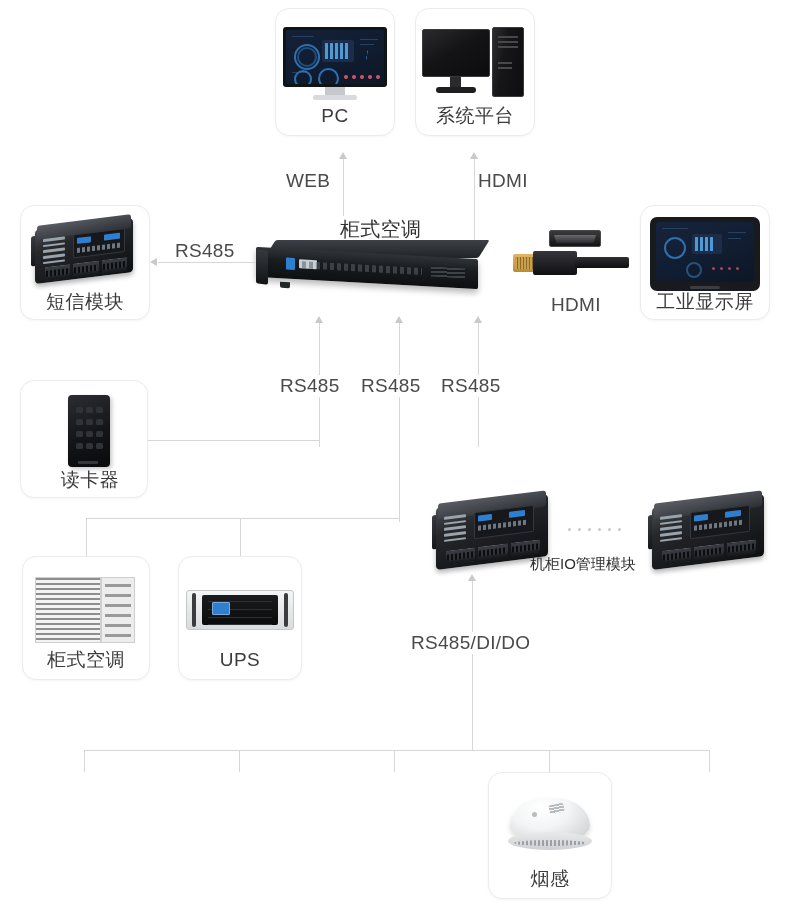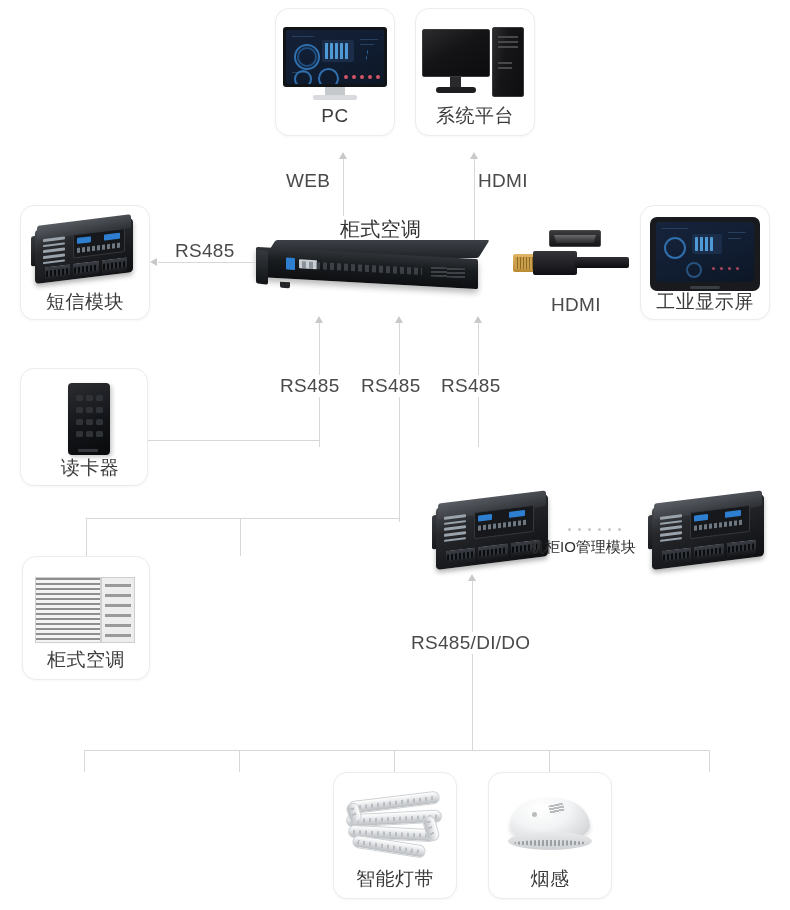--- a/index.html
+++ b/index.html
@@ -390,21 +390,21 @@
   <div class="arrowup" style="left:394.5px;top:316px;"></div>
   <div class="lbl" style="left:358px;top:375px;">RS485</div>
 
   <div class="ln lnv" style="left:478px;top:322px;height:125px;"></div>
   <div class="arrowup" style="left:473.5px;top:316px;"></div>
   <div class="lbl" style="left:438px;top:375px;">RS485</div>
 
   <div class="ln lnh" style="left:148px;top:440px;width:172px;"></div>
   <div class="elbow" style="left:311px;top:440px;width:9px;height:9px;border-width:0 0 0 0;"></div>
 
-  <div class="card" style="left:20px;top:368px;width:128px;height:118px;padding:12px 6px 8px 18px;">
+  <div class="card" style="left:20px;top:380px;width:128px;height:118px;padding:12px 6px 8px 18px;">
     <div class="art">
       <div class="reader">
         <div class="b"></div>
         <div class="k" style="left:10px;top:12px"></div>
           <div class="k" style="left:20px;top:12px"></div>
           <div class="k" style="left:30px;top:12px"></div>
         <div class="k" style="left:10px;top:24px"></div>
           <div class="k" style="left:20px;top:24px"></div>
           <div class="k" style="left:30px;top:24px"></div>
         <div class="k" style="left:10px;top:36px"></div>
@@ -433,20 +433,37 @@
             <i style="top:26px"></i>
             <i style="top:36px"></i>
             <i style="top:46px"></i>
             <i style="top:56px"></i>
           </div>
       </div>
     </div>
     <div class="cap">柜式空调</div>
   </div>
 
+  <div class="card" style="left:178px;top:556px;width:124px;height:124px;padding:12px 6px 10px 6px;">
+    <div class="art">
+      <div class="ups">
+        <div class="fr"></div>
+        <div class="hd" style="left:6px;"></div>
+        <div class="hd" style="right:6px;"></div>
+        <div class="cen">
+            <i style="top:6px"></i>
+            <i style="top:14px"></i>
+            <i style="top:22px"></i>
+            <i style="top:29px"></i>
+          </div>
+        <div class="lcd"></div>
+      </div>
+    </div>
+    <div class="cap">UPS</div>
+  </div>
 
   <div style="position:absolute;left:432px;top:495px;">
     <div class="iomod" style="width:124px;height:82px;">
       <div class="side" style="top:20px;height:34px;"></div>
       <div class="body" style="width:112px;height:62px;"></div>
       <div class="top" style="width:108px;height:16px;"></div>
       <div class="face" style="width:96px;height:38px;">
         <div class="leds">
             <span></span>
             <span></span>
@@ -497,50 +514,37 @@
           </div>
       </div>
       <div class="term" style="width:94px;top:50px;">
           <b></b>
           <b></b>
           <b></b>
         </div>
     </div>
   </div>
 
-  <div class="lbl2" style="left:530px;top:536px;">
+  <div class="lbl2" style="left:530px;top:553px;">
     <div>机柜IO管理模块</div>
   </div>
 
   <div class="ln lnv" style="left:472px;top:580px;height:170px;"></div>
   <div class="arrowup" style="left:467.5px;top:574px;"></div>
   <div class="lbl" style="left:408px;top:632px;">RS485/DI/DO</div>
 
   <div class="ln lnh" style="left:84px;top:750px;width:625px;"></div>
   <div class="ln lnv" style="left:84px;top:750px;height:22px;"></div>
   <div class="ln lnv" style="left:239px;top:750px;height:22px;"></div>
   <div class="ln lnv" style="left:394px;top:750px;height:22px;"></div>
   <div class="ln lnv" style="left:549px;top:750px;height:22px;"></div>
   <div class="ln lnv" style="left:709px;top:750px;height:22px;"></div>
 
 
 
-  <div class="card" style="left:333px;top:772px;width:124px;height:127px;padding:11px 6px 10px 6px;">
-    <div class="art">
-      <div class="strip">
-        <div class="s" style="left:6px;top:4px;width:92px;transform:rotate(-7deg);"></div>
-        <div class="s" style="left:4px;top:20px;width:96px;transform:rotate(-3deg);"></div>
-        <div class="s" style="left:6px;top:35px;width:88px;transform:rotate(3deg);"></div>
-        <div class="s" style="left:10px;top:48px;width:74px;transform:rotate(9deg);"></div>
-        <div class="s" style="left:2px;top:14px;width:20px;transform:rotate(72deg);"></div>
-        <div class="s" style="left:76px;top:30px;width:26px;transform:rotate(74deg);"></div>
-      </div>
-    </div>
-    <div class="cap">智能灯带</div>
-  </div>
 
   <div class="card" style="left:488px;top:772px;width:124px;height:127px;padding:11px 6px 10px 6px;">
     <div class="art">
       <div class="smoke">
         <div class="dome"></div>
         <div class="rim"></div>
         <div class="grill"></div>
         <div class="led"></div>
         <div class="vent"></div>
       </div>

